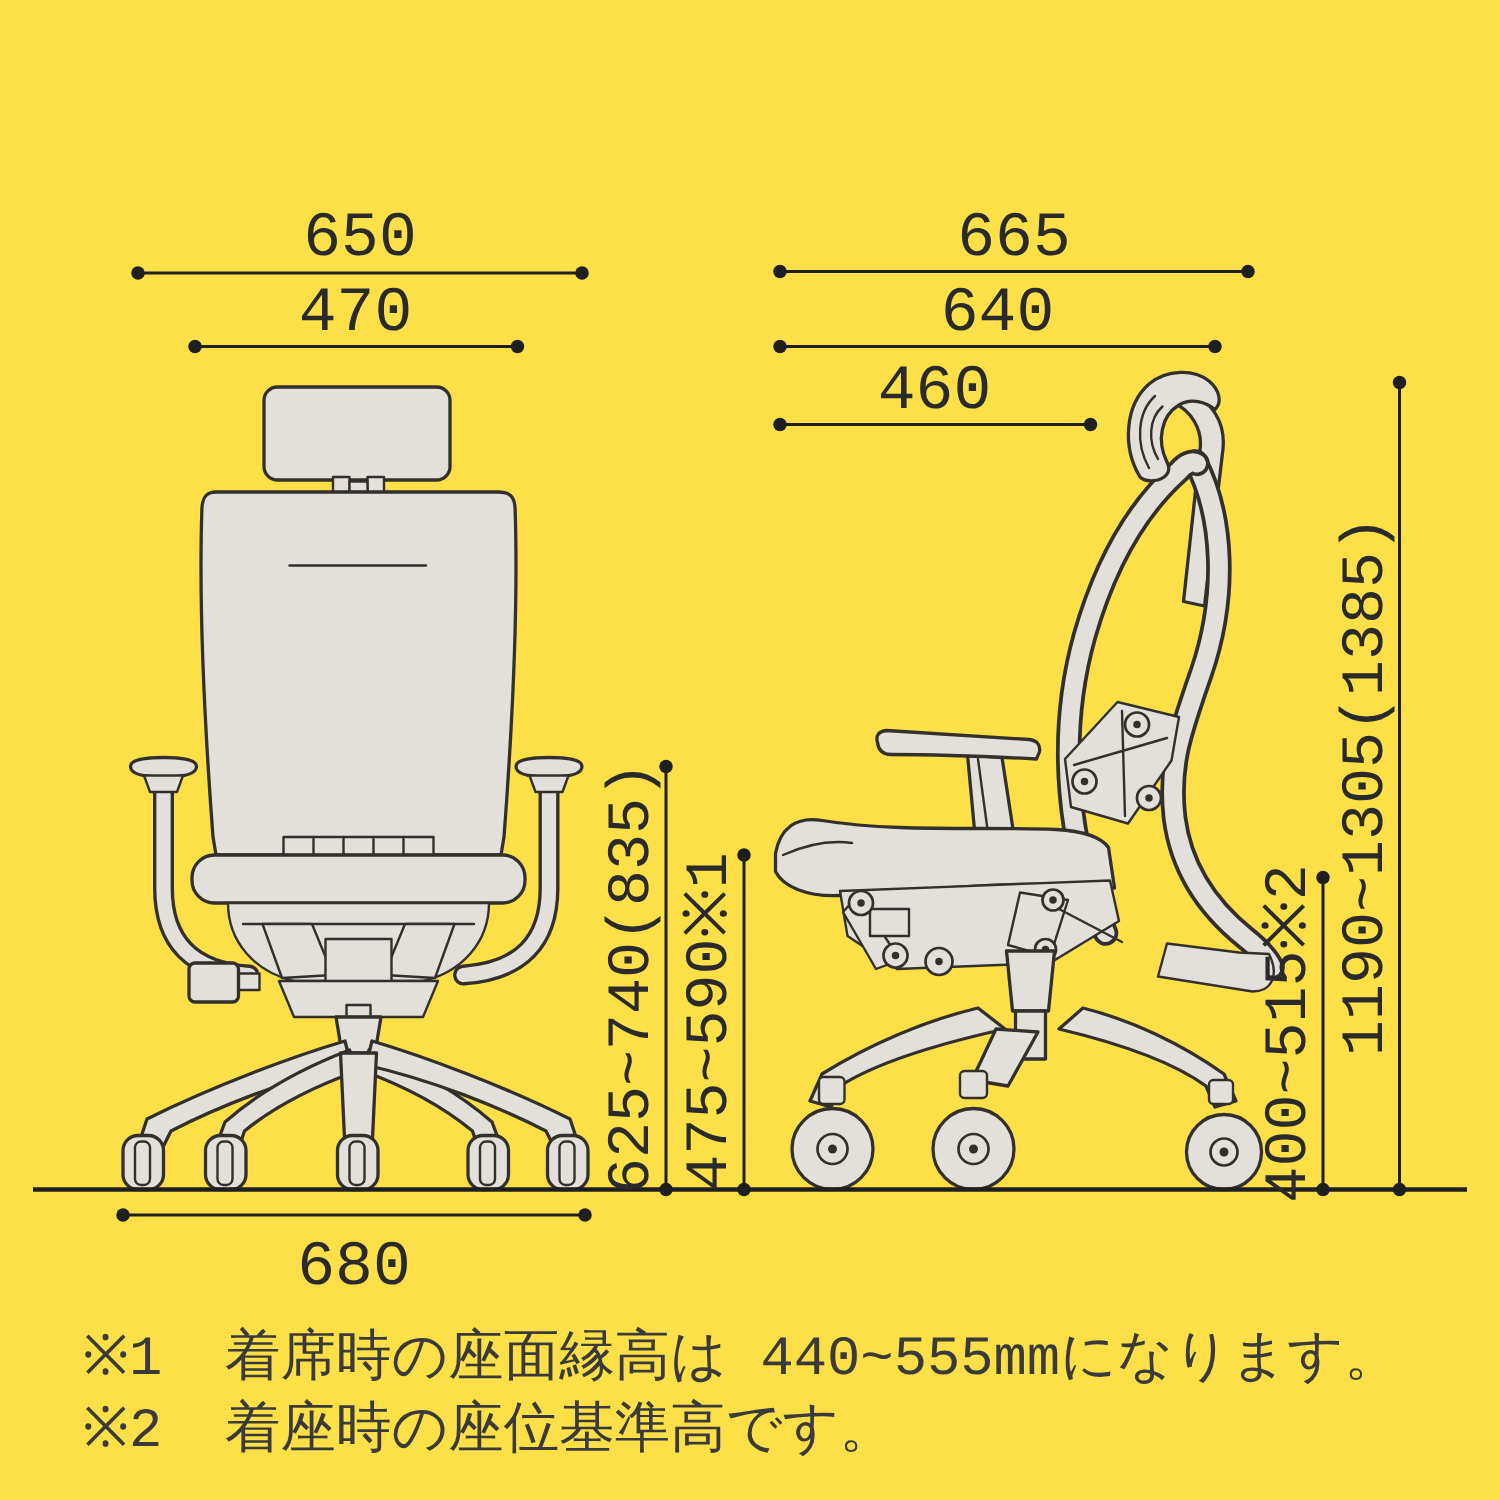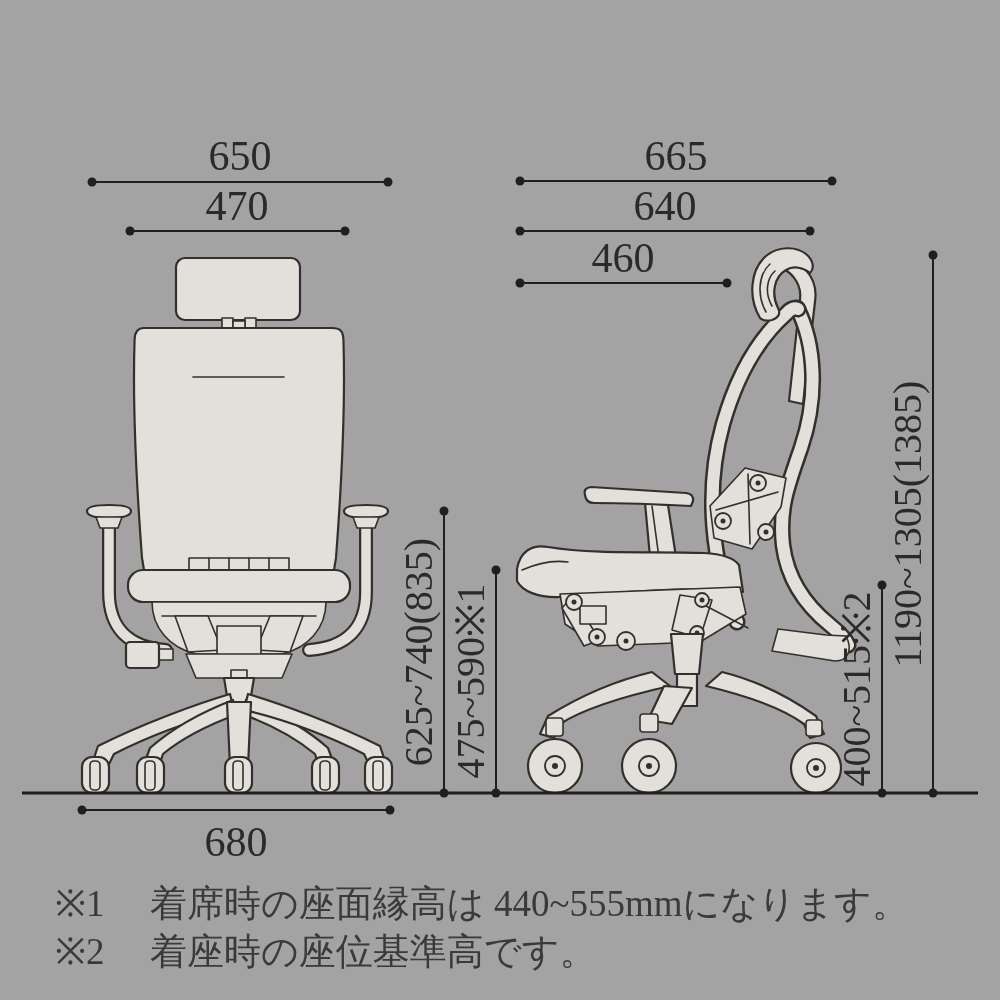--- a/index.html
+++ b/index.html
@@ -1,17 +1,17 @@
 <!DOCTYPE html>
 <html><head>
 <meta charset="utf-8">
 <style>
   html,body{margin:0;padding:0;background:#ffffff;}
-  .stage{position:relative;width:1000px;height:1000px;background:#a3a3a3;overflow:hidden;
-         font-family:Liberation Serif, serif;}
+  .stage{position:relative;width:1000px;height:1000px;background:#fde047;overflow:hidden;
+         font-family:Liberation Mono, monospace;}
   svg{display:block;}
   
   .part{fill:#e3e0dc;stroke:#33302c;stroke-width:2.2;stroke-linejoin:round;stroke-linecap:round;}
   .part-thin{fill:#e3e0dc;stroke:#33302c;stroke-width:1.6;stroke-linejoin:round;}
   .detail{fill:none;stroke:#33302c;stroke-width:1.6;stroke-linecap:round;}
   .tube-o{fill:none;stroke:#33302c;stroke-width:14;stroke-linecap:round;}
   .tube-i{fill:none;stroke:#e3e0dc;stroke-width:9.5;stroke-linecap:round;}
   .rail-o{fill:none;stroke:#33302c;stroke-width:17;stroke-linecap:round;}
   .rail-i{fill:none;stroke:#e3e0dc;stroke-width:12;stroke-linecap:round;}
   .pivot{fill:#e3e0dc;stroke:#33302c;stroke-width:1.8;}

